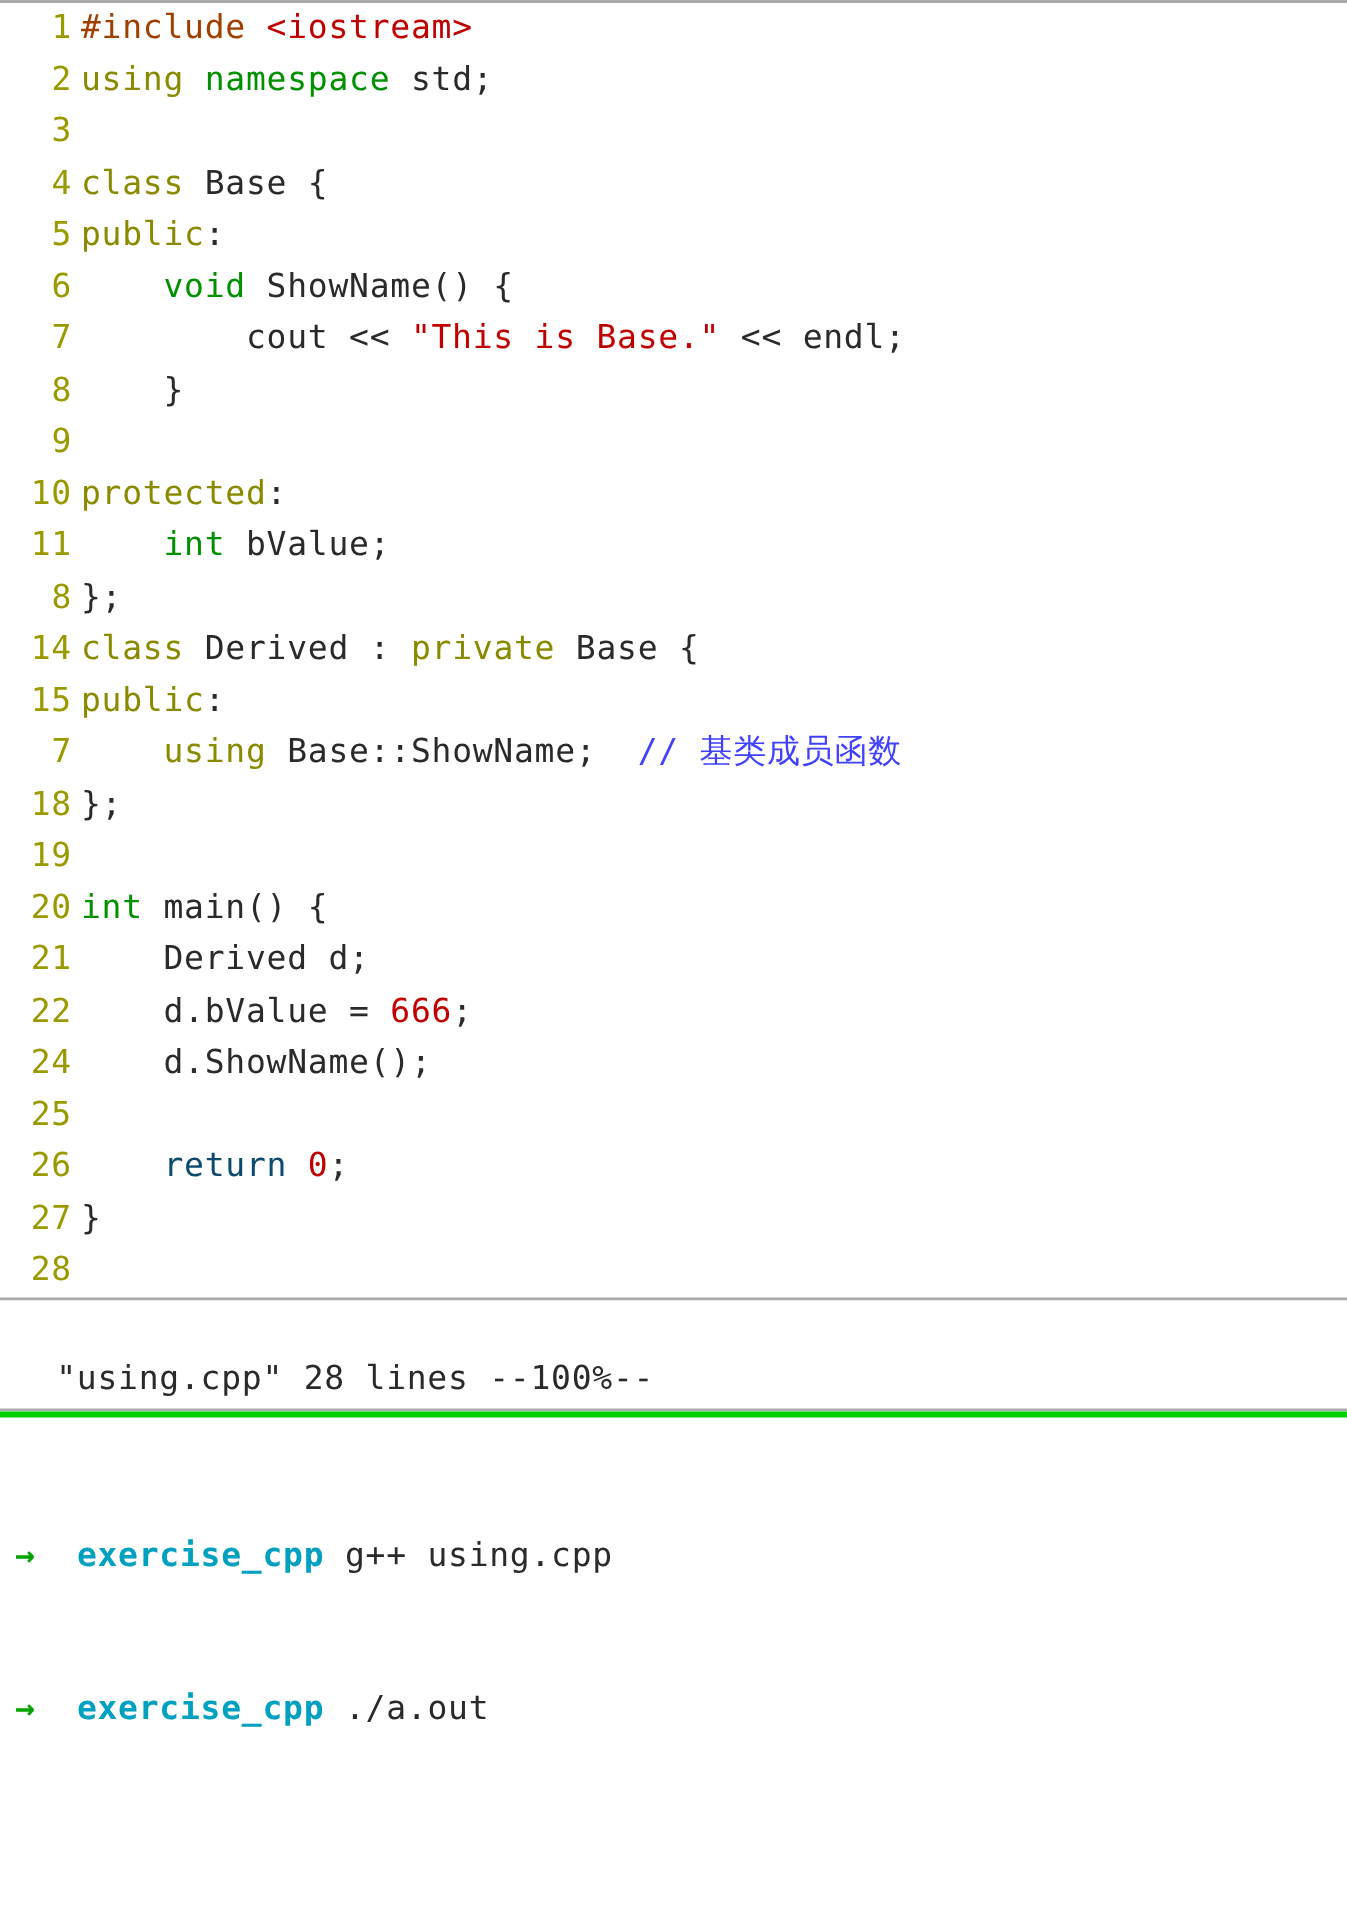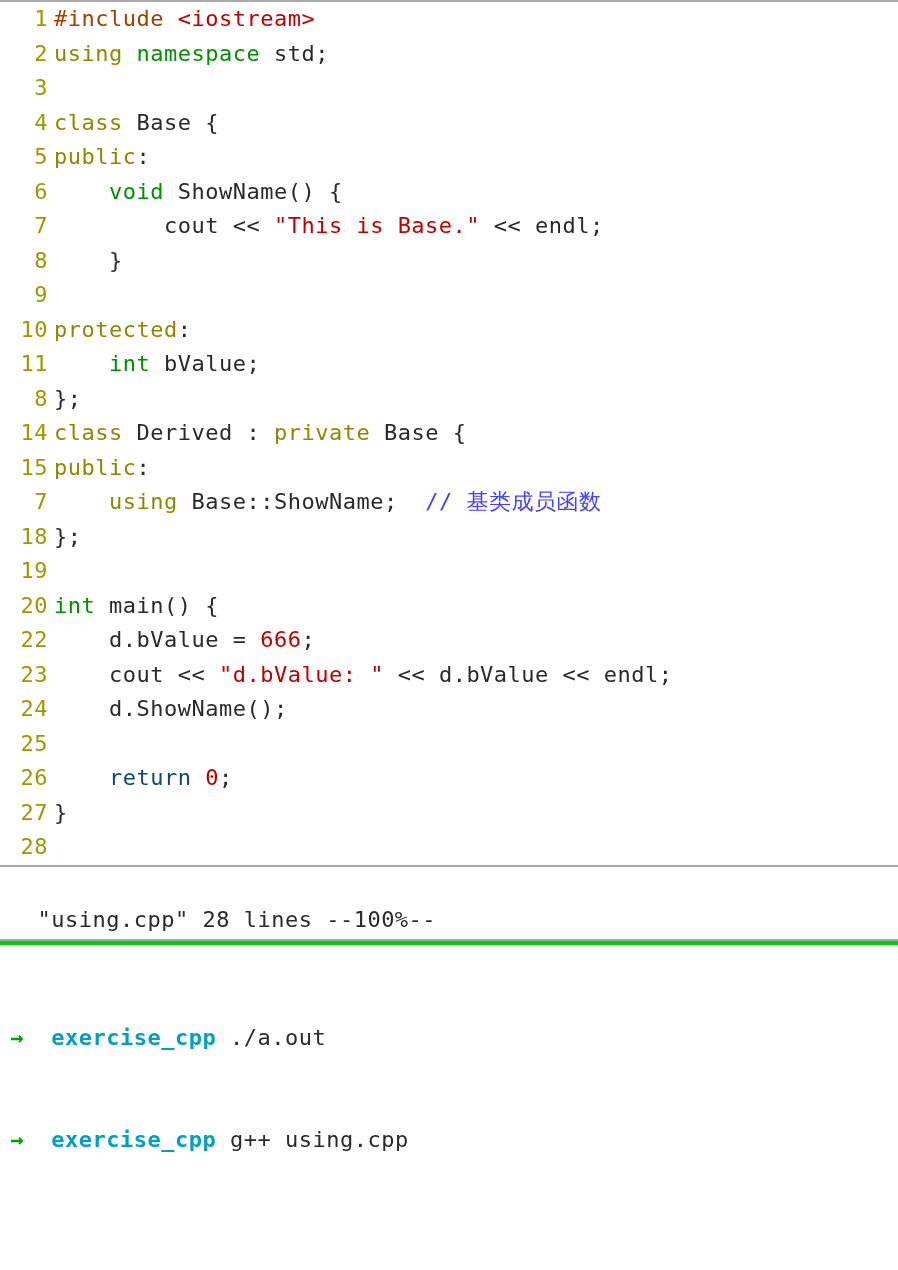--- a/index.html
+++ b/index.html
@@ -84,33 +84,33 @@
     <div class="line"><span class="ln">9</span><span class="code"></span></div>
     <div class="line"><span class="ln">10</span><span class="code"><span class="kw-access">protected</span><span class="plain">:</span></span></div>
     <div class="line"><span class="ln">11</span><span class="code"><span class="plain">    </span><span class="type">int</span><span class="plain"> bValue;</span></span></div>
     <div class="line"><span class="ln">8</span><span class="code"><span class="plain">};</span></span></div>
     <div class="line"><span class="ln">14</span><span class="code"><span class="kw-class">class</span><span class="plain"> Derived : </span><span class="kw-priv">private</span><span class="plain"> Base {</span></span></div>
     <div class="line"><span class="ln">15</span><span class="code"><span class="kw-access">public</span><span class="plain">:</span></span></div>
     <div class="line"><span class="ln">7</span><span class="code"><span class="plain">    </span><span class="kw-using">using</span><span class="plain"> Base::ShowName;  </span><span class="cmt">// 基类成员函数</span></span></div>
     <div class="line"><span class="ln">18</span><span class="code"><span class="plain">};</span></span></div>
     <div class="line"><span class="ln">19</span><span class="code"></span></div>
     <div class="line"><span class="ln">20</span><span class="code"><span class="type">int</span><span class="plain"> main() {</span></span></div>
+    <div class="line"><span class="ln">21</span><span class="code"><span class="plain">    Derived d;</span></span></div>
     <div class="line"><span class="ln">22</span><span class="code"><span class="plain">    d.bValue = </span><span class="num">666</span><span class="plain">;</span></span></div>
-    <div class="line"><span class="ln">23</span><span class="code"><span class="plain">    cout &lt;&lt; </span><span class="str">"d.bValue: "</span><span class="plain"> &lt;&lt; d.bValue &lt;&lt; endl;</span></span></div>
     <div class="line"><span class="ln">24</span><span class="code"><span class="plain">    d.ShowName();</span></span></div>
     <div class="line"><span class="ln">25</span><span class="code"></span></div>
     <div class="line"><span class="ln">26</span><span class="code"><span class="plain">    </span><span class="kw-return">return</span><span class="plain"> </span><span class="num">0</span><span class="plain">;</span></span></div>
     <div class="line"><span class="ln">27</span><span class="code"><span class="plain">}</span></span></div>
     <div class="line"><span class="ln">28</span><span class="code"></span></div>
   </div>
 
 <div class="statusbar">
   <span>"using.cpp" 28 lines --100%--</span>
 </div>
 
 <div class="terminal">
+  <div><span class="arrow">→</span>  <span class="cwd">exercise_cpp</span> <span class="out">g++ using.cpp</span></div>
   <div><span class="arrow">→</span>  <span class="cwd">exercise_cpp</span> <span class="out">./a.out</span></div>
-  <div><span class="arrow">→</span>  <span class="cwd">exercise_cpp</span> <span class="out">g++ using.cpp</span></div>
   
   
   
   
 </div>
 
 </body></html>

